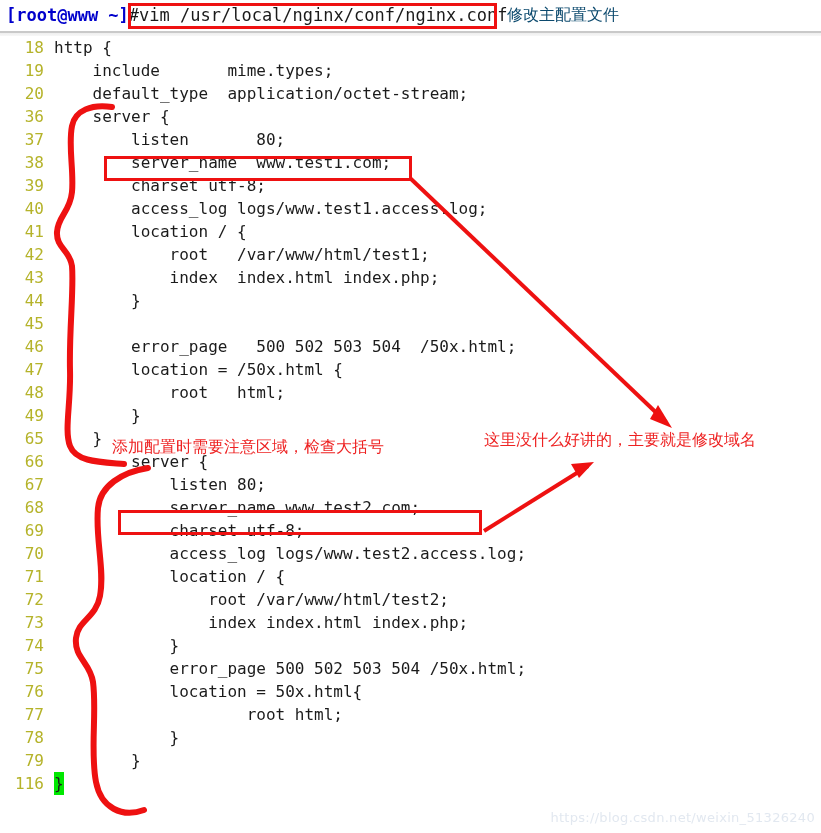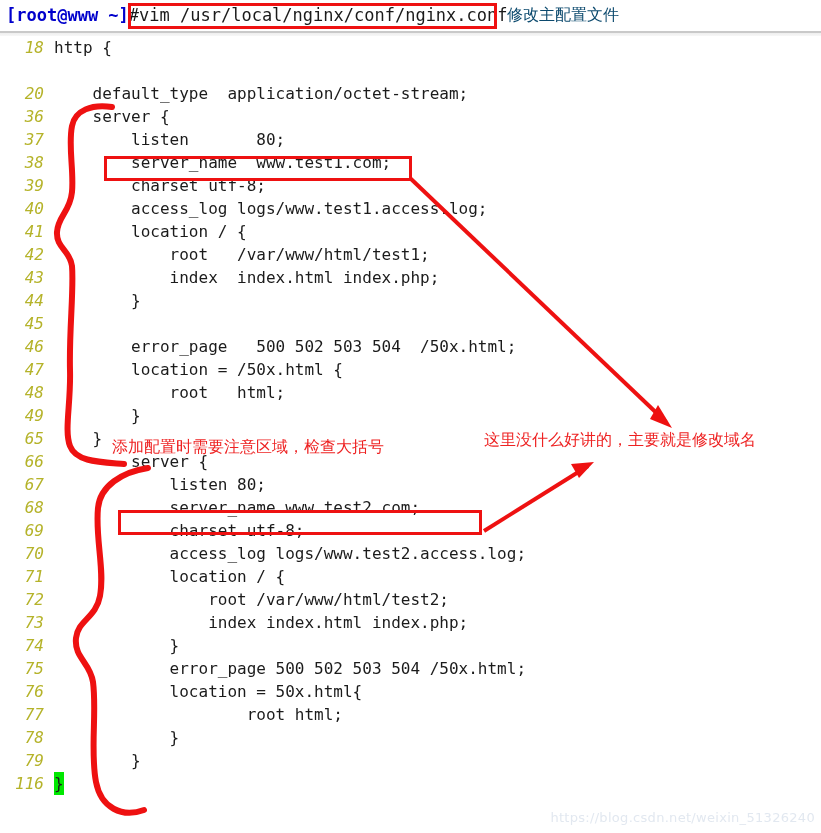--- a/index.html
+++ b/index.html
@@ -41,21 +41,20 @@
     background:#ffffff;
   }
   .row{
     position:absolute;left:0;width:821px;height:23px;
     white-space:pre;
   }
   .lineno{
     position:absolute;left:0;top:0;width:44px;text-align:right;
     color:#b5b32a;font-size:16px;line-height:23px;
     font-family:"DejaVu Sans Mono","Liberation Mono",monospace;
-    font-style:italic;
   }
   .linetxt{
     position:absolute;left:54px;top:0;
     color:#1b1b1b;font-size:16px;line-height:23px;
     font-family:"DejaVu Sans Mono","Liberation Mono",monospace;
     white-space:pre;
   }
   .linetxt.hl{background:#00e800;color:#1b1b1b;}
 
   
@@ -81,20 +80,21 @@
 <div id="root">
 
   <div class="promptbar">
     <div class="prompt-text"><span class="prompt-user">[root@www ~]</span><span class="prompt-cmd">#vim /usr/local/nginx/conf/nginx.conf</span></div>
     <div class="prompt-note">修改主配置文件</div>
   </div>
   <div class="sep"></div>
 
   <div class="code" id="code-area">
       <div class="row" style="top: 0px;"><span class="lineno">18</span><span class="linetxt">http {</span></div>
+      <div class="row" style="top: 23px;"><span class="lineno">19</span><span class="linetxt">    include       mime.types;</span></div>
       <div class="row" style="top: 46px;"><span class="lineno">20</span><span class="linetxt">    default_type  application/octet-stream;</span></div>
       <div class="row" style="top: 69px;"><span class="lineno">36</span><span class="linetxt">    server {</span></div>
       <div class="row" style="top: 92px;"><span class="lineno">37</span><span class="linetxt">        listen       80;</span></div>
       <div class="row" style="top: 115px;"><span class="lineno">38</span><span class="linetxt">        server_name  www.test1.com;</span></div>
       <div class="row" style="top: 138px;"><span class="lineno">39</span><span class="linetxt">        charset utf-8;</span></div>
       <div class="row" style="top: 161px;"><span class="lineno">40</span><span class="linetxt">        access_log logs/www.test1.access.log;</span></div>
       <div class="row" style="top: 184px;"><span class="lineno">41</span><span class="linetxt">        location / {</span></div>
       <div class="row" style="top: 207px;"><span class="lineno">42</span><span class="linetxt">            root   /var/www/html/test1;</span></div>
       <div class="row" style="top: 230px;"><span class="lineno">43</span><span class="linetxt">            index  index.html index.php;</span></div>
       <div class="row" style="top: 253px;"><span class="lineno">44</span><span class="linetxt">        }</span></div>

